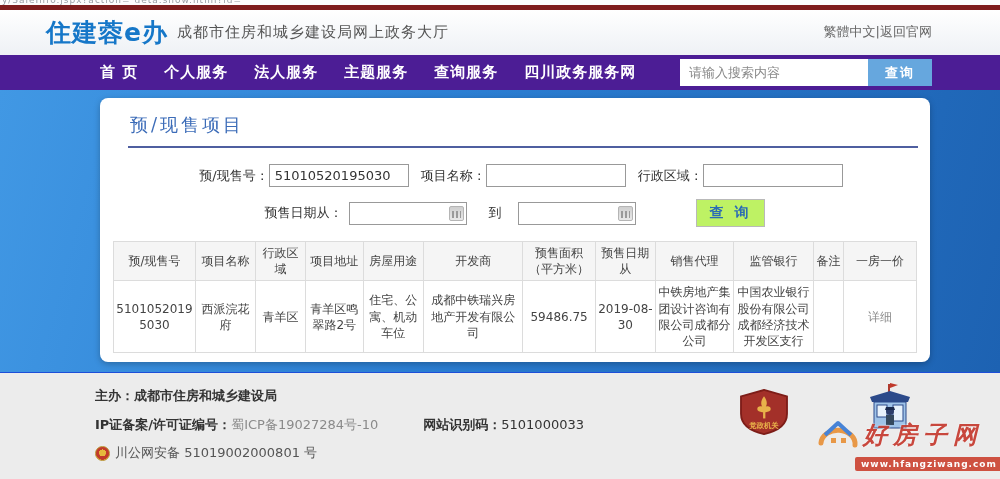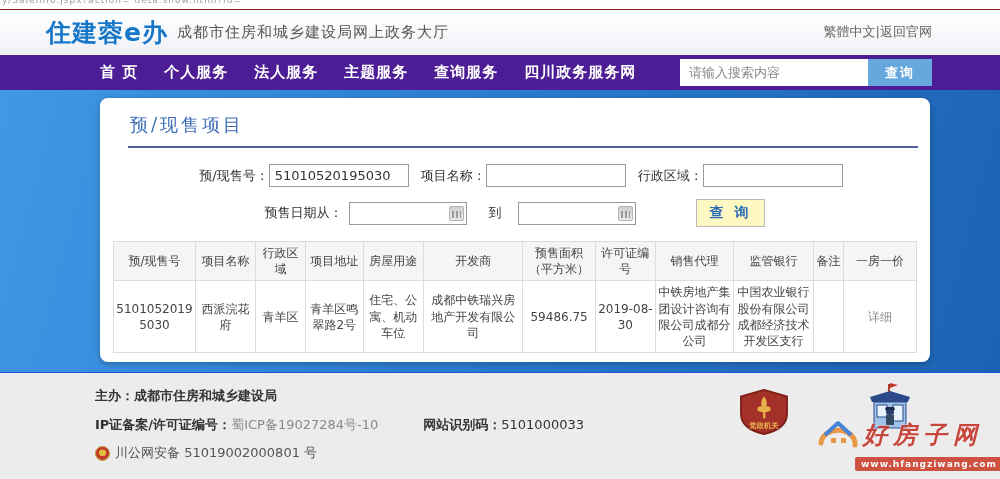--- a/index.html
+++ b/index.html
@@ -1,20 +1,20 @@
 <!DOCTYPE html>
 <html><head>
 <meta charset="utf-8">
 <style>
   * { margin:0; padding:0; box-sizing:border-box; }
   html,body { width:1000px; height:479px; overflow:hidden; background:#fff;
     font-family:"DejaVu Sans","Liberation Sans",sans-serif; }
 
   
-  .strip { height:10px; background:#fdfdfd; overflow:hidden; border-bottom:1px solid #7f1d1d; }
+  .strip { height:10px; background:#fdfdfd; overflow:hidden; border-bottom:5px solid #7f1d1d; }
   .strip span { display:block; margin-top:-5px; font-size:9px; color:#9aa0a6; letter-spacing:1px; padding-left:2px; white-space:nowrap; }
 
   
   .header { height:45px; background:linear-gradient(#ffffff,#eef1f5); display:flex; align-items:center; position:relative; }
   .logo { font-size:25px; font-weight:bold; color:#1677c8; margin-left:46px; letter-spacing:1px; }
   .subtitle { font-size:15px; color:#555; margin-left:9px; letter-spacing:1px; }
   .header-links { position:absolute; right:68px; top:13px; font-size:13px; color:#666; }
   .header-links a { color:#666; text-decoration:none; }
 
   
@@ -36,21 +36,21 @@
   .form-row1 { display:flex; justify-content:center; align-items:center; margin-top:16px; font-size:13px; color:#333; }
   .form-row1 label { margin-left:12px; }
   .form-row1 input { width:140px; height:23px; border:1px solid #999; padding:0 5px; font-size:13px; color:#333; font-family:inherit; }
   .form-row2 { display:flex; justify-content:center; align-items:center; margin-top:12px; font-size:13px; color:#333; }
   .date-wrap { position:relative; margin-left:6px; }
   .date-wrap input { width:118px; height:23px; border:1px solid #999; padding:0 22px 0 5px; font-size:13px; font-family:inherit; }
   .cal-icon { position:absolute; right:3px; top:4px; width:15px; height:15px; background:linear-gradient(#cfcfcf,#e9e9e9); border:1px solid #b5b5b5; border-radius:2px; cursor:pointer; }
   .cal-icon::after { content:""; position:absolute; left:2px; top:4px; width:9px; height:7px; background:
     repeating-linear-gradient(to right,#9a9a9a 0 2px,transparent 2px 4px); }
   .to-label { margin:0 10px 0 22px; }
-  .query-btn { margin-left:60px; background:#fef9c3; border:1px solid #b9b9b9; color:#2a6bb5; font-size:14px; font-weight:bold; letter-spacing:3px; padding:4px 13px; cursor:pointer; font-family:inherit; }
+  .query-btn { margin-left:60px; background:#bef264; border:1px solid #b9b9b9; color:#2a6bb5; font-size:14px; font-weight:bold; letter-spacing:3px; padding:4px 13px; cursor:pointer; font-family:inherit; }
 
   
   table { width:804px; margin:14px auto 4px; border-collapse:collapse; font-size:12px; color:#444; table-layout:fixed; }
   th,td { border:1px solid #dcdcdc; text-align:center; padding:3px 2px; line-height:1.35; word-break:break-all; }
   th { background:#f5f5f5; font-weight:normal; height:36px; }
   td { height:56px; }
   .col1{width:10.2%}.col2{width:7.5%}.col3{width:6.2%}.col4{width:7.2%}.col5{width:7.5%}.col6{width:12.4%}
   .col7{width:9.0%}.col8{width:7.5%}.col9{width:9.7%}.col10{width:10.0%}.col11{width:3.7%}.col12{width:9.1%}
   .detail-link { color:#8a8a8a; text-decoration:none; cursor:pointer; }
 
@@ -133,21 +133,21 @@
     <table>
       <thead>
         <tr>
           <th class="col1">预/现售号</th>
           <th class="col2">项目名称</th>
           <th class="col3">行政区域</th>
           <th class="col4">项目地址</th>
           <th class="col5">房屋用途</th>
           <th class="col6">开发商</th>
           <th class="col7">预售面积（平方米）</th>
-          <th class="col8">许可证编号</th>
+          <th class="col8">预售日期从</th>
           <th class="col9">销售代理</th>
           <th class="col10">监管银行</th>
           <th class="col11">备注</th>
           <th class="col12">一房一价</th>
         </tr>
       </thead>
       <tbody>
         <tr>
           <td>51010520195030</td>
           <td>西派浣花府</td>

